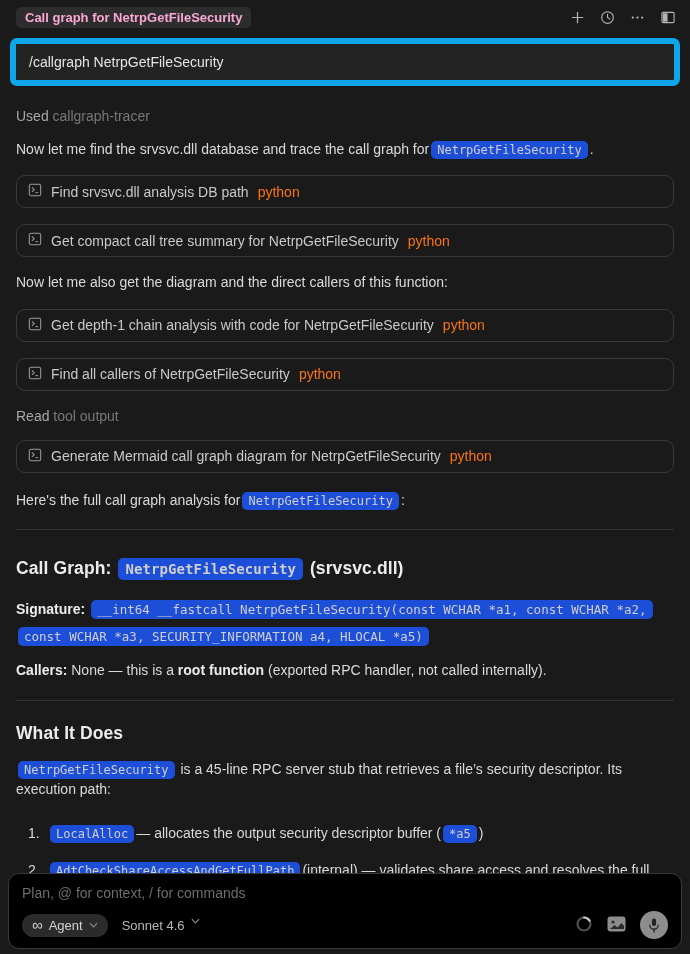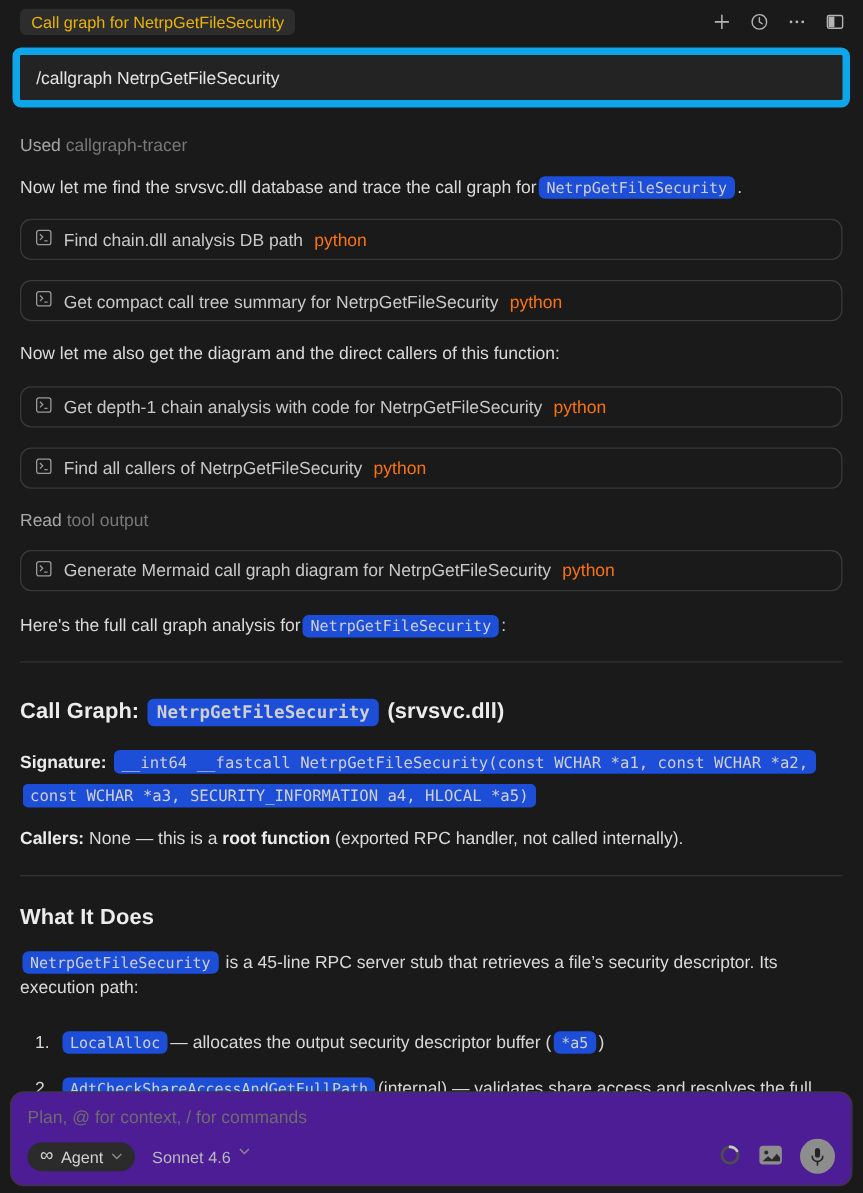--- a/index.html
+++ b/index.html
@@ -10,21 +10,21 @@
     font-family: "Liberation Sans", "DejaVu Sans", sans-serif;
     font-size: 14px;
     position: relative;
   }
   
   .header {
     display: flex; align-items: center; justify-content: space-between;
     padding: 6px 14px 0 16px; height: 28px;
   }
   .title-chip {
-    background: #2d2d2d; color: #eab308; font-weight: normal; font-size: 13px;
+    background: #2d2d2d; color: #f9a8d4; font-weight: bold; font-size: 13px;
     padding: 3px 9px; border-radius: 5px; white-space: nowrap;
   }
   .header-icons { display: flex; align-items: center; gap: 15px; color: #b4b4b4; }
   .header-icons svg { display: block; }
   
   .command-bubble {
     margin: 10px 10px 0 10px;
     background: #232323; border: 6px solid #0ea5e9; border-radius: 7px;
     padding: 10px 13px; color: #e4e4e4; font-size: 14px;
   }
@@ -56,21 +56,21 @@
   .sig { margin-top: 17px; line-height: 1.9; color: #dadada; }
   .sig code.chip { font-size: 12.5px; line-height: 1.5; }
   b.strong { color: #ececec; }
   .steps { margin-top: 24px; }
   .step { display: flex; margin-top: 15px; line-height: 1.55; }
   .step .num { width: 20px; flex: none; margin-left: 12px; color: #d8d8d8; }
   .step .body { flex: 1; }
   
   .composer {
     position: absolute; left: 8px; right: 8px; bottom: 5px;
-    background: #4c1d95; border: 1px solid #3a3a3a; border-radius: 11px;
+    background: #000000; border: 1px solid #3a3a3a; border-radius: 11px;
     padding: 11px 13px 9px 13px; height: 76px;
     display: flex; flex-direction: column; justify-content: space-between;
   }
   .composer textarea {
     background: transparent; border: none; outline: none; resize: none;
     color: #e0e0e0; font-family: "Liberation Sans", "DejaVu Sans", sans-serif;
     font-size: 14px; height: 20px; width: 100%;
   }
   .composer textarea::placeholder { color: #6d6d6d; }
   .composer-row { display: flex; align-items: center; }
@@ -138,21 +138,21 @@
   </p>
 
   <div class="tool-box">
     <span>
       <svg width="14" height="14" viewBox="0 0 16 16">
           <rect x="1.5" y="1.5" width="13" height="13" rx="2" stroke="currentColor" stroke-width="1.2" fill="none"></rect>
           <path d="M4.5 5l2.6 2.6L4.5 10.2" stroke="currentColor" stroke-width="1.2" fill="none"></path>
           <path d="M8.5 11h3" stroke="currentColor" stroke-width="1.2"></path>
         </svg>
     </span>
-    <span>Find chain.dll analysis DB path</span>
+    <span>Find srvsvc.dll analysis DB path</span>
     <span class="lang">python</span>
   </div>
 
   <div class="tool-box">
     <span>
       <svg width="14" height="14" viewBox="0 0 16 16">
           <rect x="1.5" y="1.5" width="13" height="13" rx="2" stroke="currentColor" stroke-width="1.2" fill="none"></rect>
           <path d="M4.5 5l2.6 2.6L4.5 10.2" stroke="currentColor" stroke-width="1.2" fill="none"></path>
           <path d="M8.5 11h3" stroke="currentColor" stroke-width="1.2"></path>
         </svg>

